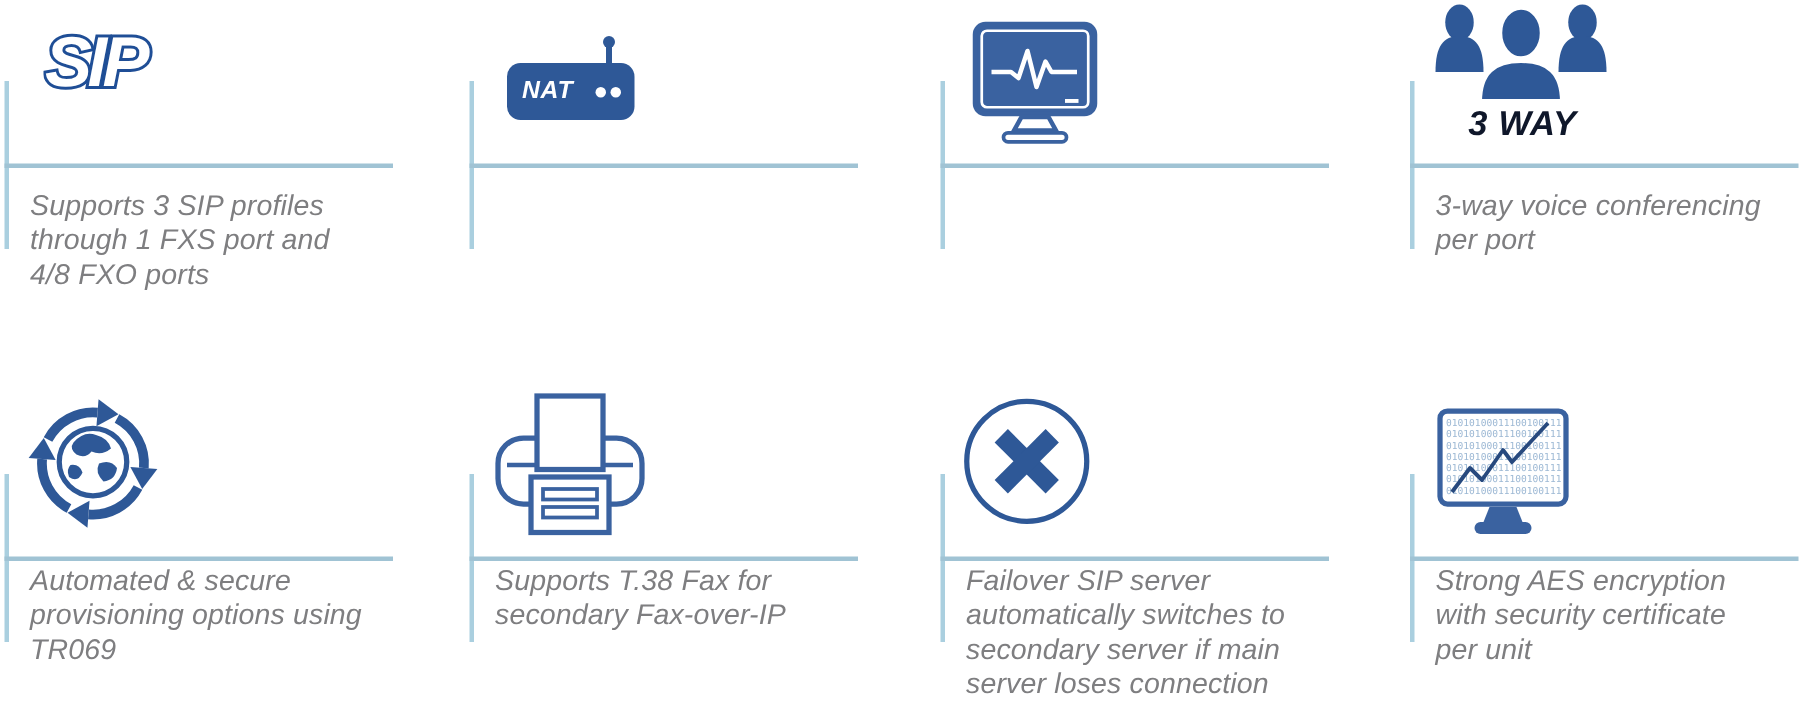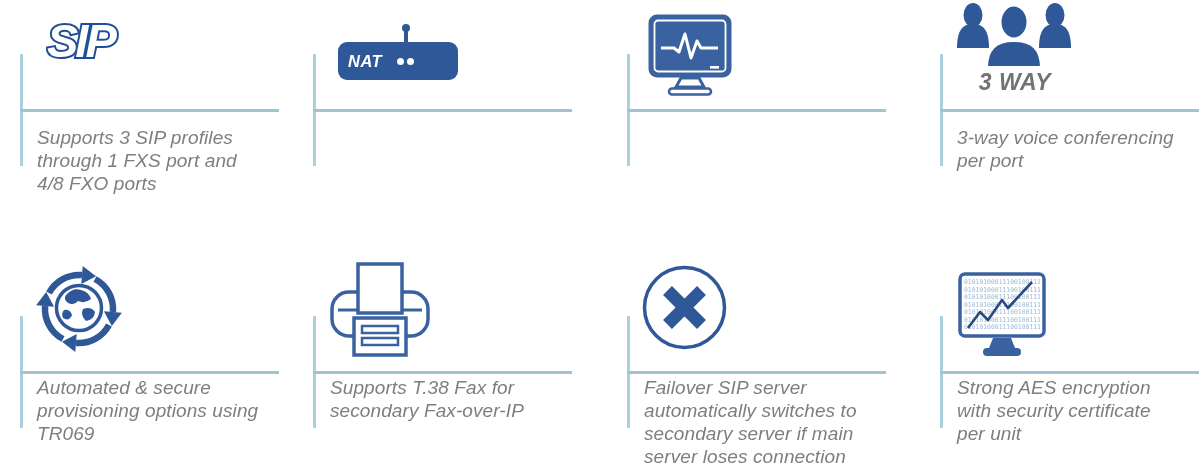--- a/index.html
+++ b/index.html
@@ -4,54 +4,54 @@
 <style>
   html,body { margin:0; padding:0; background:#ffffff; }
   #stage {
     position:relative; width:1200px; height:469px; overflow:hidden;
     background:#ffffff;
     font-family:"Liberation Sans","DejaVu Sans",sans-serif;
   }
   .cell { position:absolute; width:300px; }
   .cell.row1 { top:0; height:238px; }
   .cell.row2 { top:240px; height:229px; }
-  .c1 { left:3px;margin-left:17px; } .c2 { left:313px; } .c3 { left:627px; } .c4 { left:940px; }
+  .c1 { left:3px; } .c2 { left:313px; } .c3 { left:627px; } .c4 { left:940px; }
 
   .vline { position:absolute; left:0; width:3px; height:112px; background:#aacfdf; }
   .row1 .vline { top:54px; }
   .row2 .vline { top:76px; }
   .hline { position:absolute; left:0; width:259px; height:3px; background:#a0c3d4; }
   .row1 .hline { top:109px; }
   .row2 .hline { top:131px; }
 
   .feature-text {
     position:absolute; left:17px; width:264px;
     font-size:19px; line-height:23px; color:#7e7e80;
     white-space:pre-line; letter-spacing:0.1px;font-style:italic;
   }
   .row1 .feature-text { top:126px; }
   .row2 .feature-text { top:136px; }
 
   .icon { position:absolute; }
 
   
-  .nat-box { position:absolute; width:85px; height:38px; background:#2e5897; border-radius:9px;padding-left:35px; }
+  .nat-box { position:absolute; width:85px; height:38px; background:#2e5897; border-radius:9px; }
   .nat-stem { position:absolute; left:66px; top:-11px; width:4px; height:12px; background:#2e5897; }
   .nat-dot  { position:absolute; left:64px; top:-18px; width:8px; height:8px; border-radius:50%; background:#2e5897; }
   .nat-label {
     position:absolute; left:10px; top:50%; transform:translateY(-50%);
     color:#ffffff; font-style:italic; font-weight:700; font-size:16.5px; letter-spacing:0.5px;
   }
   .nat-led { position:absolute; top:15.5px; width:7px; height:7px; border-radius:50%; background:#ffffff; }
   .nat-led.l1 { left:59px; } .nat-led.l2 { left:69px; }
 
   
   .three-way-label {
     position:absolute; left:15px; top:69px; width:120px; text-align:center;
-    color:#737373; font-style:italic; font-weight:800; font-size:23px; letter-spacing:0.5px;
+    color:#0f172a; font-style:italic; font-weight:800; font-size:23px; letter-spacing:0.5px;
   }
 </style>
 </head>
 <body>
 
 <div id="stage">
 
   <div class="cell row1 c1">
     <div class="vline"></div>
     <div class="hline"></div>

